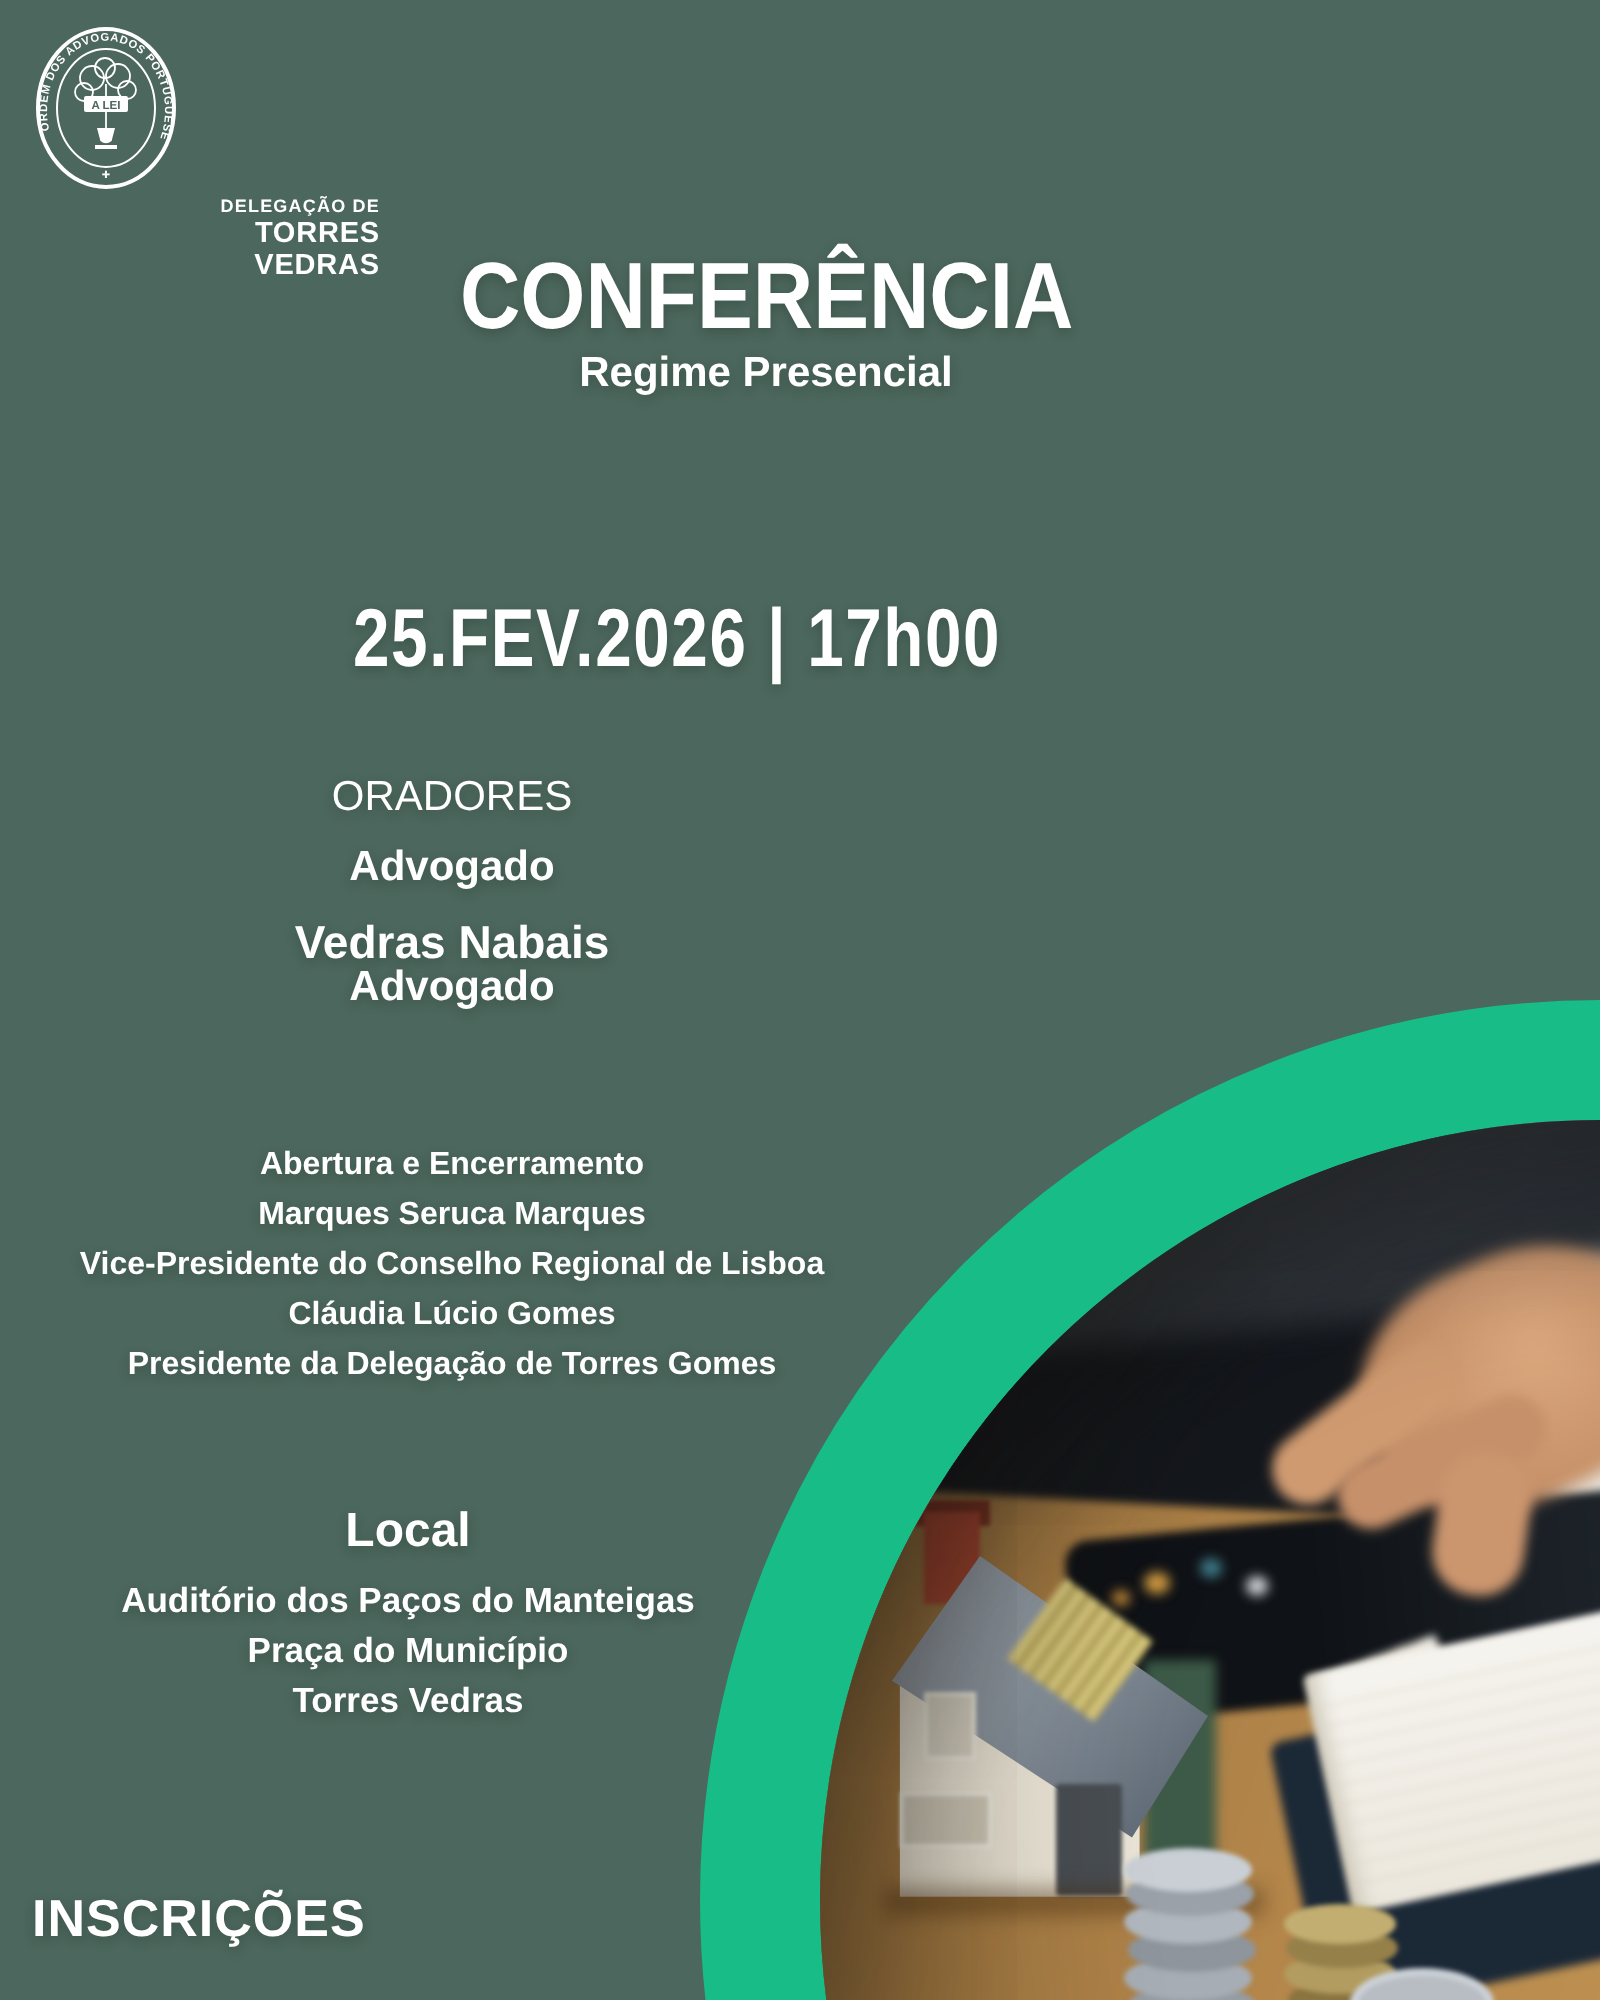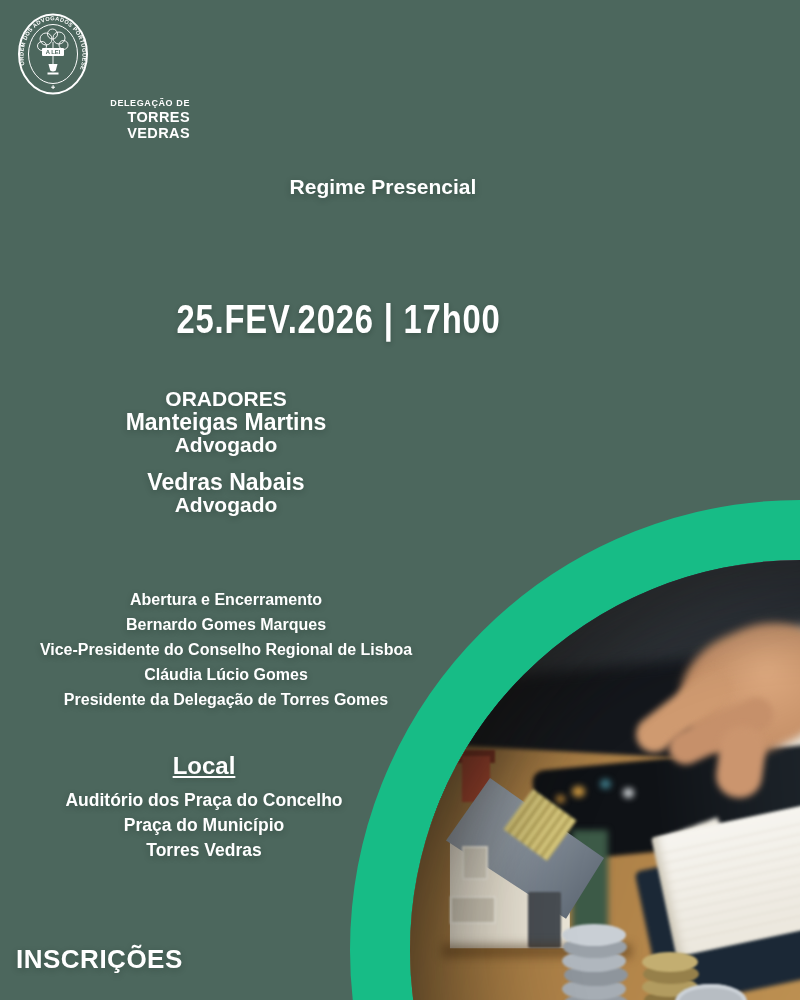--- a/index.html
+++ b/index.html
@@ -24,30 +24,30 @@
   .h-conf{top:120px;left:0;width:766px;font-size:47px;font-weight:800;}
   .h-conf .squeeze{transform:scaleX(.89);}
   .h-format{top:175px;left:0;width:766px;font-size:21px;font-weight:700;}
   .h-topic{top:212px;left:0;width:678px;font-weight:800;font-size:37px;line-height:38px;}
   .h-topic .squeeze{transform:scaleX(.82);}
   .h-date{top:296px;left:0;width:678px;font-size:41px;font-weight:800;}
   .h-date .squeeze{transform:scaleX(.80);letter-spacing:1px;}
 
   
   .speakers{top:387px;left:0;width:452px;}
-  .speakers .head{font-size:21px;font-weight:700;}
+  .speakers .head{font-size:21px;font-weight:400;margin-bottom:12px;}
   .speakers .name{font-size:23px;font-weight:700;line-height:23px;}
   .speakers .role{font-size:21px;font-weight:700;line-height:22px;margin-bottom:15px;}
 
   
-  .program{top:570px;left:0;width:452px;font-size:16px;font-weight:700;line-height:25px;margin-top:17px;}
+  .program{top:570px;left:0;width:452px;font-size:16px;font-weight:700;line-height:25px;}
 
   
   .venue{top:752px;left:0;width:408px;}
-  .venue .head{font-size:24px;font-weight:800;margin-bottom:8px;text-decoration:underline;}
+  .venue .head{font-size:24px;font-weight:800;margin-bottom:8px;}
   .venue .line{font-size:17.5px;font-weight:700;line-height:25px;}
 
   
   .registration{left:16px;top:928px;margin-top:16px;}
   .registration .head{font-size:26px;font-weight:800;letter-spacing:.5px;}
   .registration .contact{font-size:17px;font-weight:700;margin-top:7px;}
 
   
   .photo-wrap{
     left:350px;top:500px;width:900px;height:900px;box-sizing:border-box;
@@ -134,44 +134,46 @@
     <path d="M32.5 52 h9 l-1.7 6.5 q-2.8 2.2 -5.6 0 Z" fill="#fff"></path>
     <rect x="31.5" y="60.5" width="11" height="2" fill="#fff"></rect>
     <text x="37" y="77" font-size="5" fill="#fff" text-anchor="middle">✚</text>
   </svg>
   <div class="abs delegation">
     <div class="d1">DELEGAÇÃO DE</div>
     <div class="d2">TORRES</div>
     <div class="d2">VEDRAS</div>
   </div>
 
+  <div class="abs ctr h-conf tshadow">
+    <span class="squeeze">CONFERÊNCIA</span>
+  </div>
   <div class="abs ctr h-format tshadow">Regime Presencial</div>
   <div class="abs ctr h-date tshadow">
     <span class="squeeze">25.FEV.2026 | 17h00</span>
   </div>
 
   <div class="abs ctr speakers tshadow">
     <div class="head">ORADORES</div>
-    <div class="name">Manteigas Martins</div>
     <div class="role">Advogado</div>
     <div class="name">Vedras Nabais</div>
     <div class="role">Advogado</div>
   </div>
 
   <div class="abs ctr program tshadow">
     <div>Abertura e Encerramento</div>
-    <div>Bernardo Gomes Marques</div>
+    <div>Marques Seruca Marques</div>
     <div>Vice-Presidente do Conselho Regional de Lisboa</div>
     <div>Cláudia Lúcio Gomes</div>
     <div>Presidente da Delegação de Torres Gomes</div>
   </div>
 
   <div class="abs ctr venue tshadow">
     <div class="head">Local</div>
-    <div class="line">Auditório dos Praça do Concelho</div>
+    <div class="line">Auditório dos Paços do Manteigas</div>
     <div class="line">Praça do Município</div>
     <div class="line">Torres Vedras</div>
   </div>
 
   <div class="abs registration tshadow">
     <div class="head">INSCRIÇÕES</div>
   </div>
 
   <div class="abs photo-wrap">
     <div class="photo-inner">

